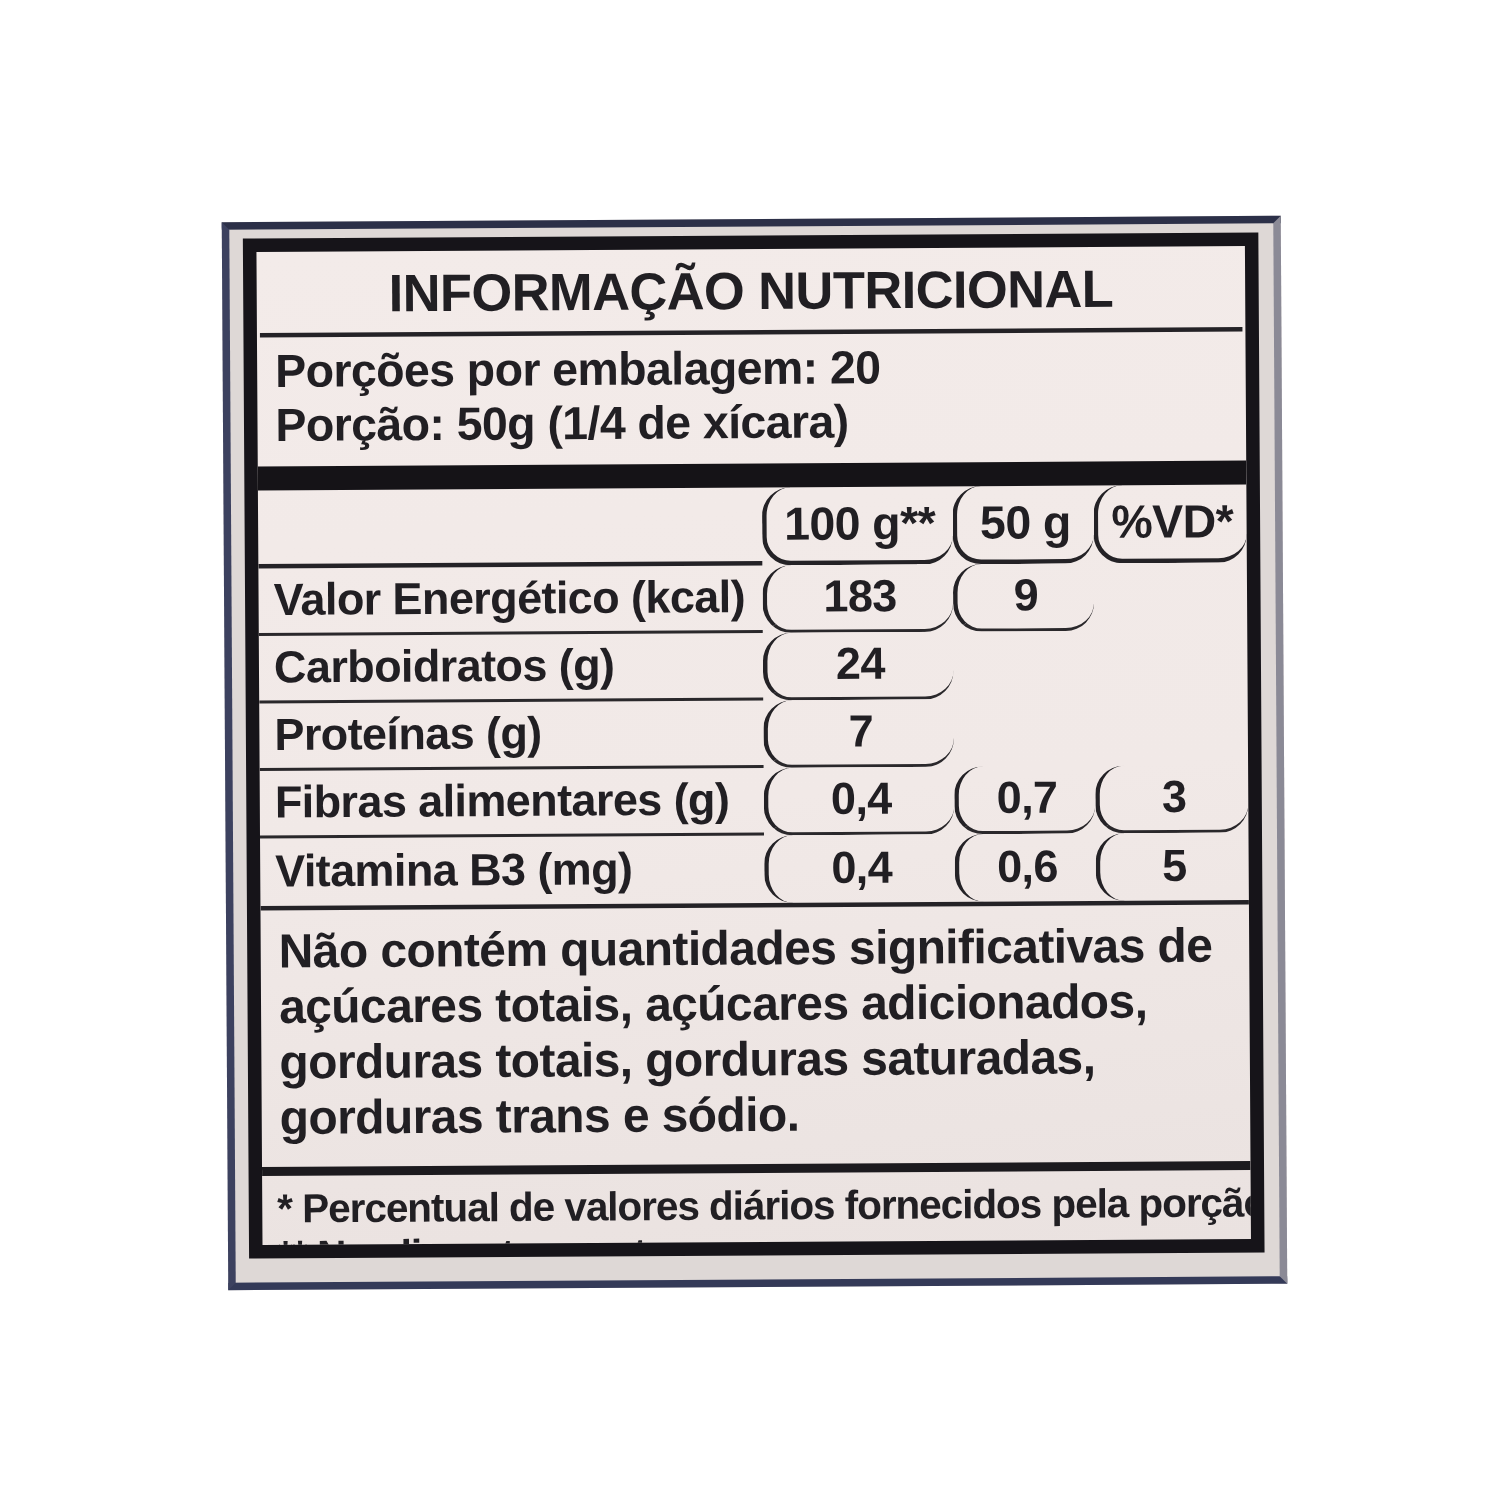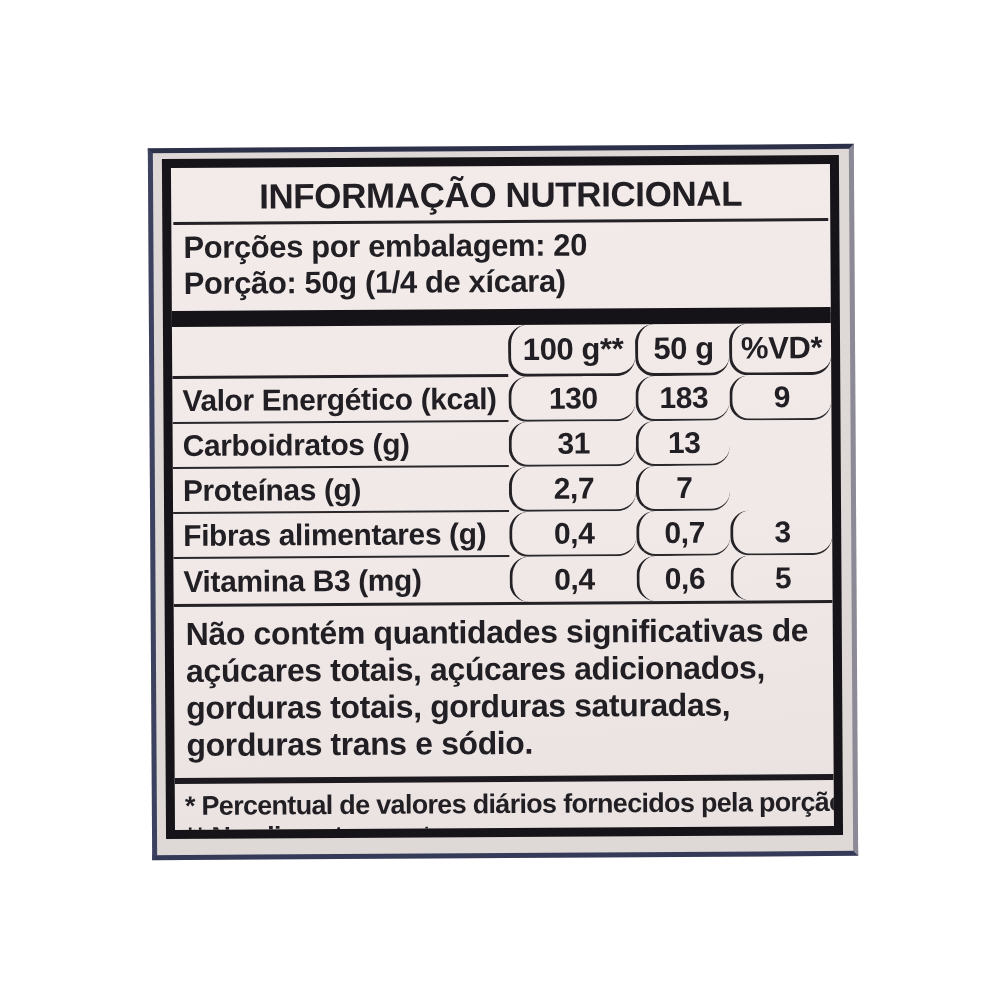--- a/index.html
+++ b/index.html
@@ -71,34 +71,31 @@
     <div class="ntable">
       <div class="trow head">
         <div class="lcell"></div>
         <div class="vcell">100 g**</div>
         <div class="vcell">50 g</div>
         <div class="vcell">%VD*</div>
       </div>
 
       <div class="trow datarow">
         <div class="lcell">Valor Energético (kcal)</div>
-        <div class="vcell">130</div>
         <div class="vcell">183</div>
         <div class="vcell">9</div>
       </div>
 
       <div class="trow datarow">
         <div class="lcell">Carboidratos (g)</div>
-        <div class="vcell">31</div>
-        <div class="vcell">13</div>
+        <div class="vcell">24</div>
       </div>
 
       <div class="trow datarow">
         <div class="lcell">Proteínas (g)</div>
-        <div class="vcell">2,7</div>
         <div class="vcell">7</div>
       </div>
 
       <div class="trow datarow">
         <div class="lcell">Fibras alimentares (g)</div>
         <div class="vcell">0,4</div>
         <div class="vcell">0,7</div>
         <div class="vcell">3</div>
       </div>
 

